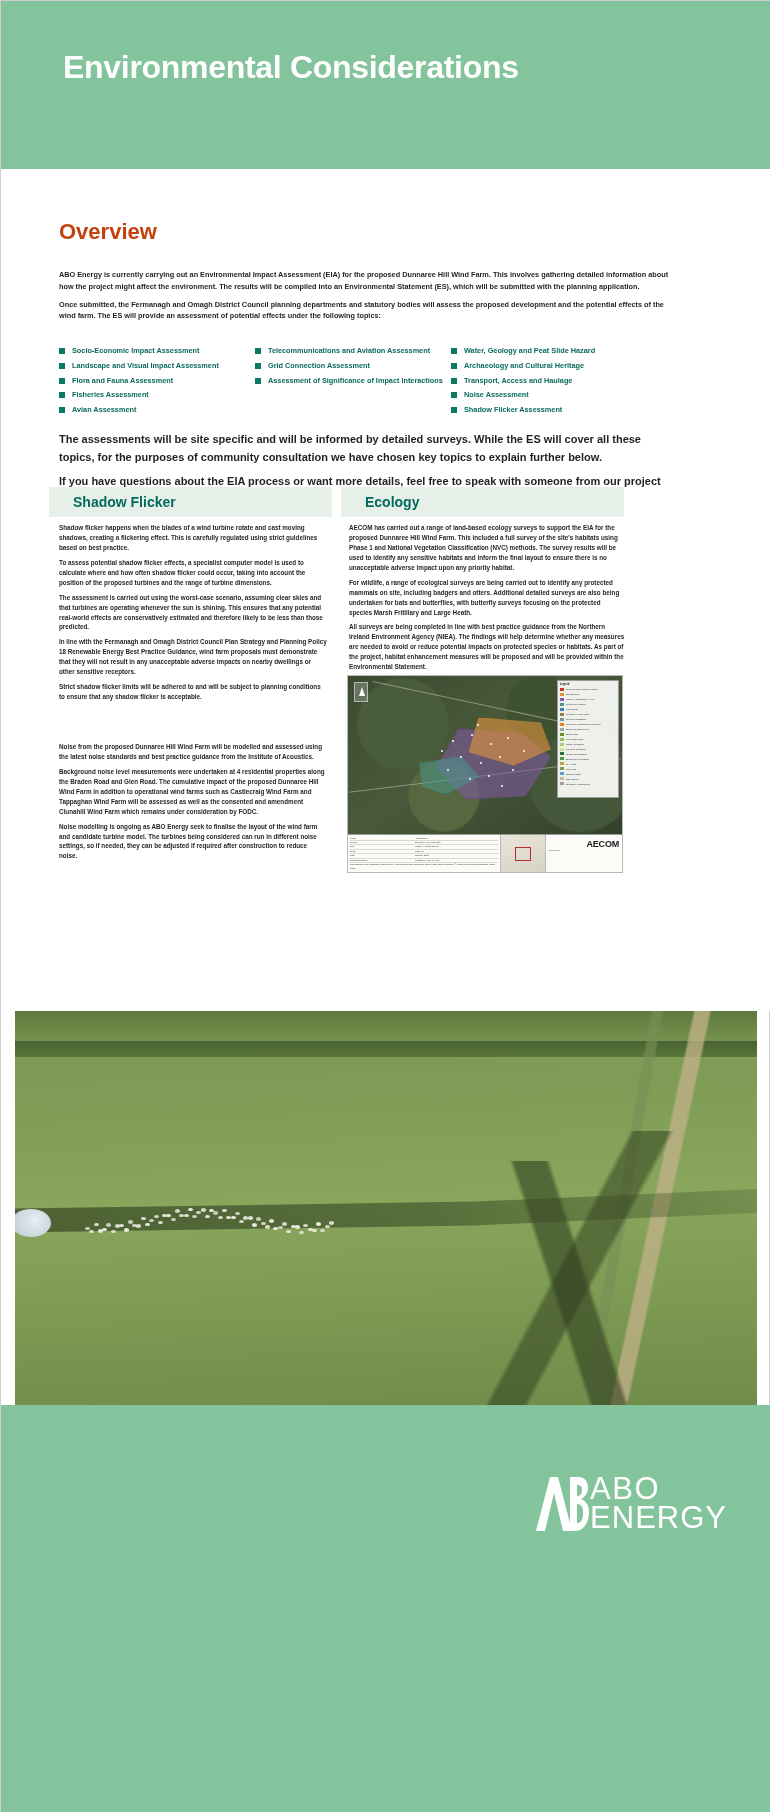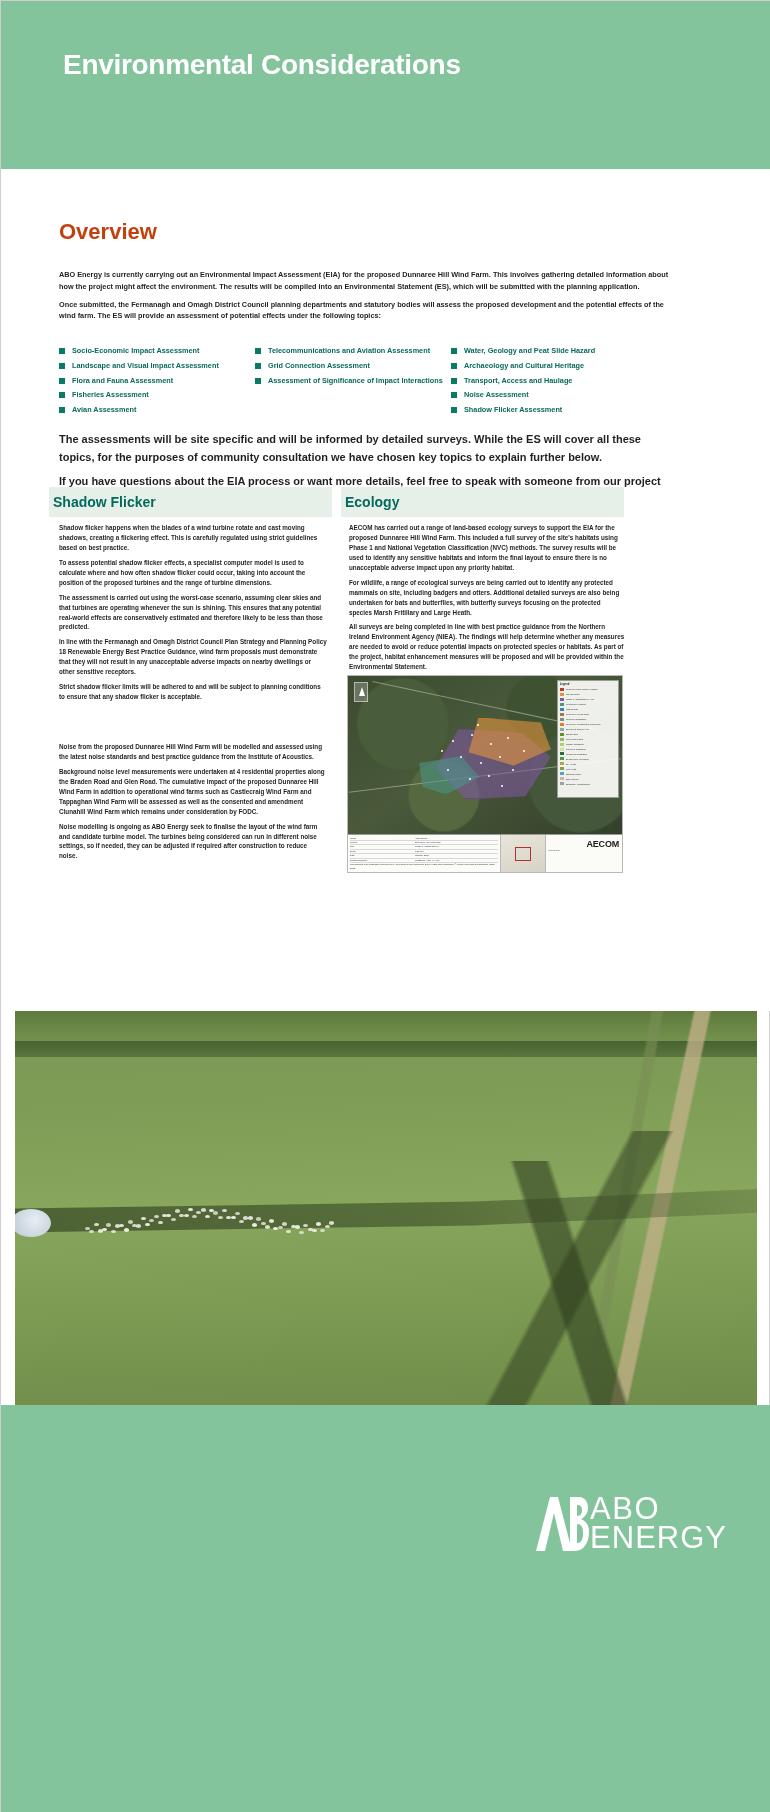--- a/index.html
+++ b/index.html
@@ -26,21 +26,21 @@
     position: absolute;
     left: 0; top: 0;
     width: 770px;
     height: 168px;
     background: #84c49c;
   }
   .header-title {
     position: absolute;
     left: 62px;
     top: 48px;
-    font-size: 28px;
+    font-size: 32px;
     font-weight: 700;
     color: #ffffff;
     letter-spacing: -0.3px;
     white-space: nowrap;
   }
 
   
   .body-area {
     position: absolute;
     left: 0; top: 168px;
@@ -113,21 +113,21 @@
   .closing p { margin: 0 0 6px 0; }
   .closing p:last-child { margin: 0; }
 
   
   .panel-head {
     position: absolute;
     background: #e7f0e8;
     height: 30px;
     display: flex;
     align-items: center;
-    padding-left: 4px;
+    padding-left: 24px;
   }
   .panel-head span {
     font-size: 14px;
     font-weight: 600;
     color: #046a5d;
   }
   .panel-body {
     position: absolute;
     font-size: 6.3px;
     font-weight: 700;
@@ -381,21 +381,20 @@
     width: 770px;
     height: 408px;
     background: #84c49c;
   }
   .footer-logo {
     position: absolute;
     right: 44px;
     top: 66px;
     display: flex;
     align-items: center;
-    margin-top: 20px;
   }
   .ab-mark {
     width: 58px; height: 64px;
     position: relative;
   }
   .ab-mark svg { display: block; }
   .ab-text {
     color: #ffffff;
     font-size: 31px;
     font-weight: 400;

